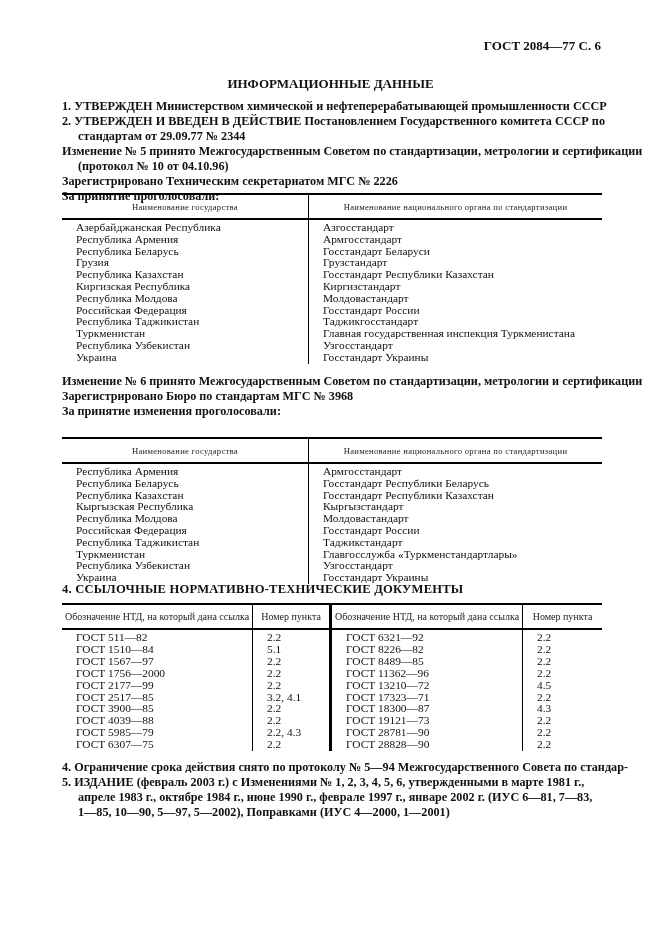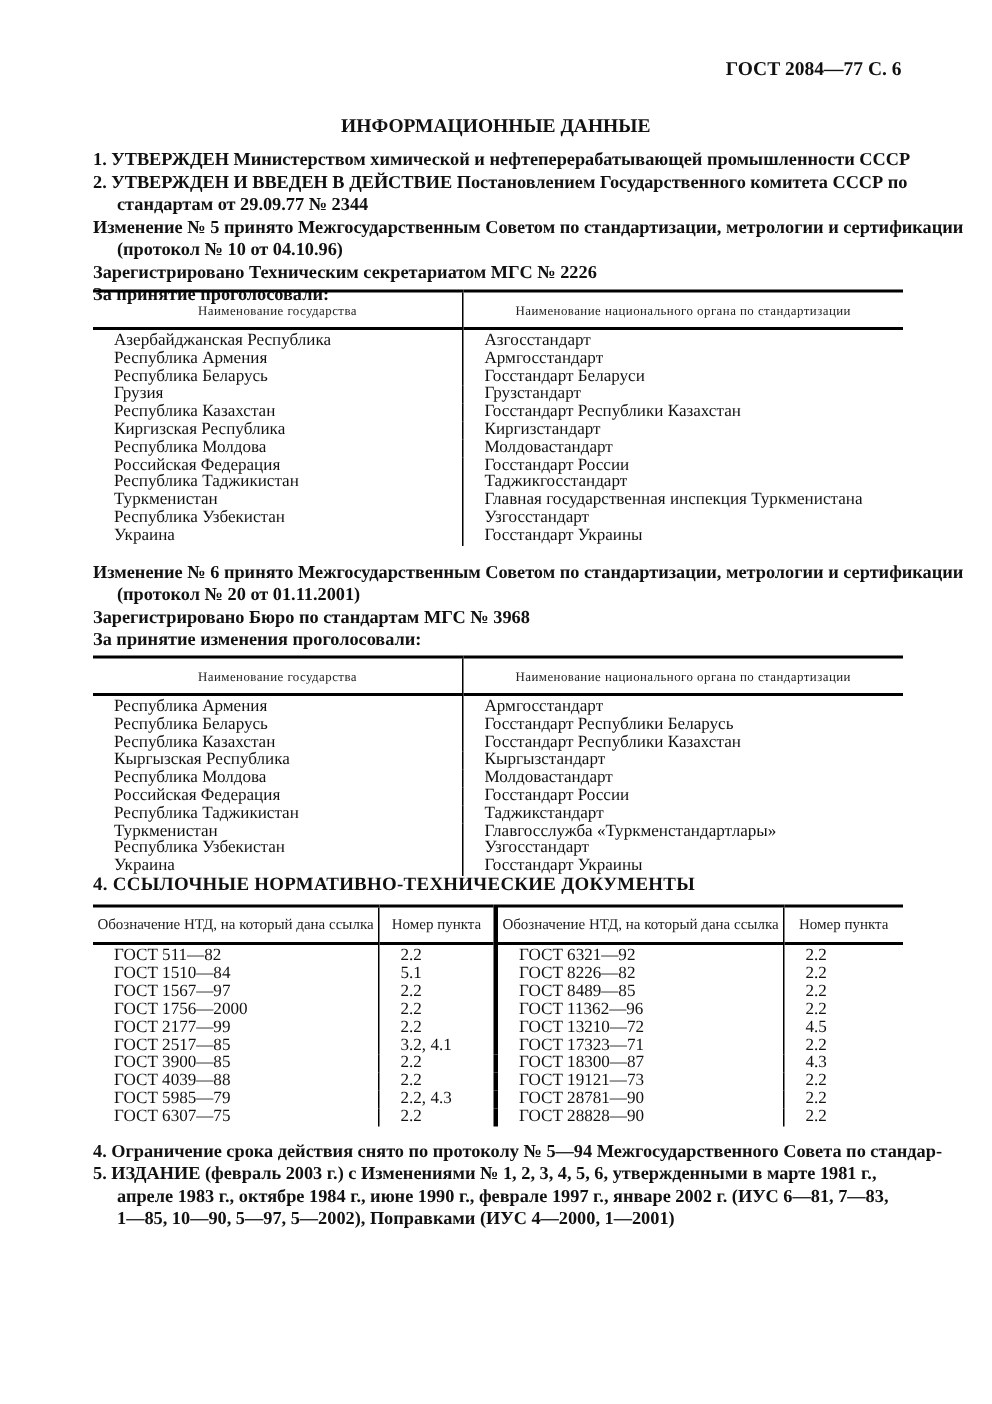--- a/index.html
+++ b/index.html
@@ -98,21 +98,20 @@
       </tr>
     <tr>
         <td class="v">Украина</td>
         <td class="c2">Госстандарт Украины</td>
       </tr>
   </tbody>
 </table>
 
 <div class="abs para" style="top:374px;">
   <div style="white-space:nowrap;">Изменение № 6 принято Межгосударственным Советом по стандартизации, метрологии и сертификации</div>
-  <div class="cont">(протокол № 20 от 01.11.2001)</div>
   <div>Зарегистрировано Бюро по стандартам МГС № 3968</div>
   <div>За принятие изменения проголосовали:</div>
 </div>
 
 <table class="st" style="top:437px;">
   <thead>
     <tr>
       <th class="v" style="width:246px;">Наименование государства</th>
       <th>Наименование национального органа по стандартизации</th>
     </tr>

